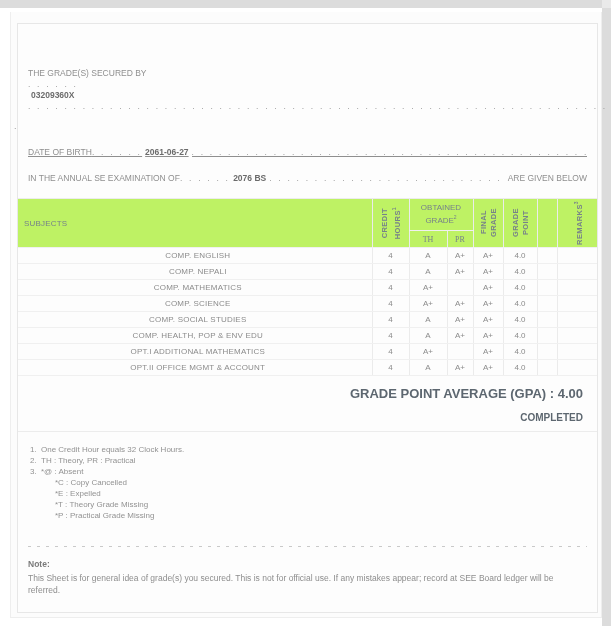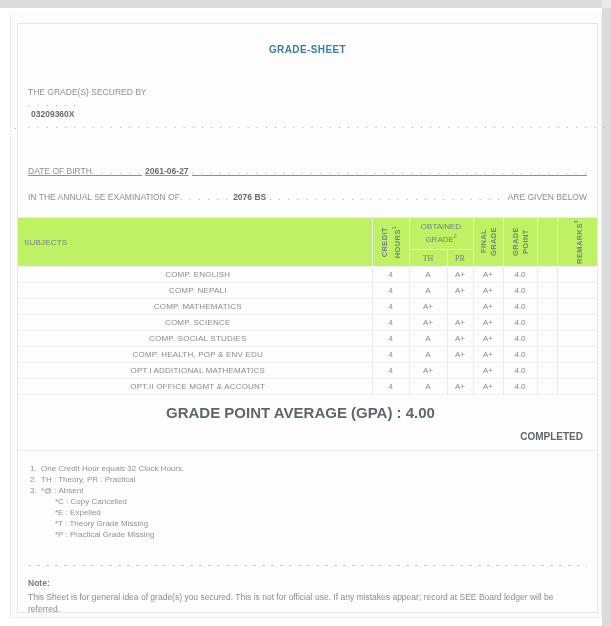--- a/index.html
+++ b/index.html
@@ -50,21 +50,21 @@
   .vwrap { display:flex; justify-content:center; gap:1px; }
   .vert {
     writing-mode:vertical-rl; transform:rotate(180deg);
     font-size:7.5px; font-weight:bold; letter-spacing:.4px; line-height:9px;
     display:inline-block; max-height:46px;
   }
   sup { font-size:5px; }
   table.grades td { height:16px; font-size:8px; color:#8b8b8b; text-align:center; }
   td.subj { text-align:left; padding-left:6px; letter-spacing:.2px; }
 
-  .gpa-line { margin-top:12px; padding-right:14px; text-align:center; font-size:15px; line-height:11px; font-weight:bold; color:#5d6770; }
+  .gpa-line { margin-top:12px; padding-right:14px; text-align:right; font-size:13px; line-height:11px; font-weight:bold; color:#5d6770; }
   .status-line { margin-top:13px; padding-right:14px; text-align:right; font-size:10px; line-height:11px; font-weight:bold; color:#5d6770; padding-bottom:8px; border-bottom:1px solid #ececec; }
 
   .footnotes { padding:12px 12px 0 12px; font-size:8px; line-height:11px; color:#929292; }
   .fn { display:flex; }
   .fn .mk { width:11px; flex:0 0 11px; }
   .fn.ind { padding-left:14px; }
 
   .dashline {
     margin:25px 10px 0 10px; height:1px;
     background:repeating-linear-gradient(to right,#c9c9c9 0 3px,transparent 3px 9px);
@@ -77,21 +77,20 @@
 <body>
 
 <div class="topbar"></div>
 <div class="rightbar"></div>
 <div class="corner"></div>
 
 <div class="outer">
   <div class="card">
     <span class="stray-dot">.</span>
 
-    <div class="subtitle">GRADE-SHEET</div>
 
     <div class="info">
       <div class="iline i1">
         <span>THE GRADE(S) SECURED BY</span>
         <span class="dots">. . . . . .</span>
         <span class="val">03209360X</span>
         <span class="dots fill">. . . . . . . . . . . . . . . . . . . . . . . . . . . . . . . . . . . . . . . . . . . . . . . . . . . . . . . . . . . . . . . . . . . . . . . .</span>
       </div>
       <div class="iline i2">
         <span>DATE OF BIRTH</span>

